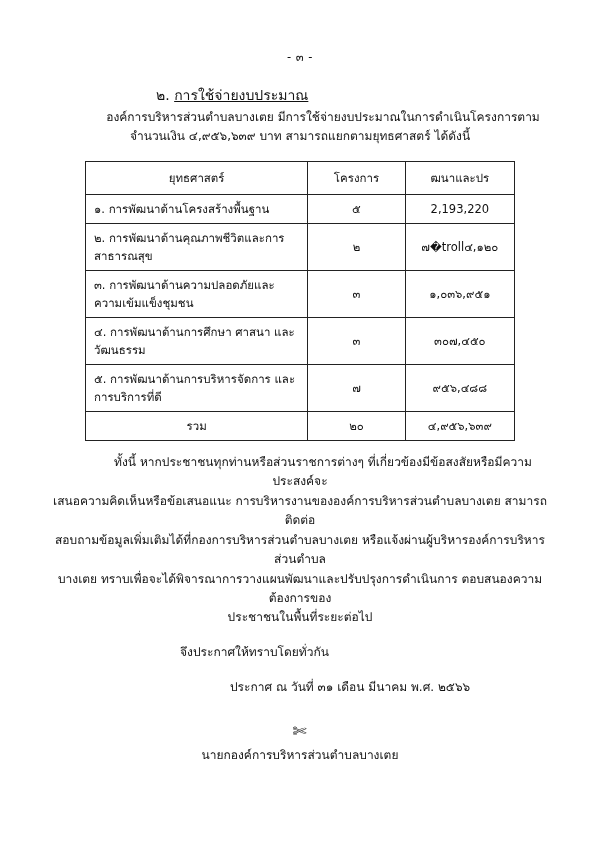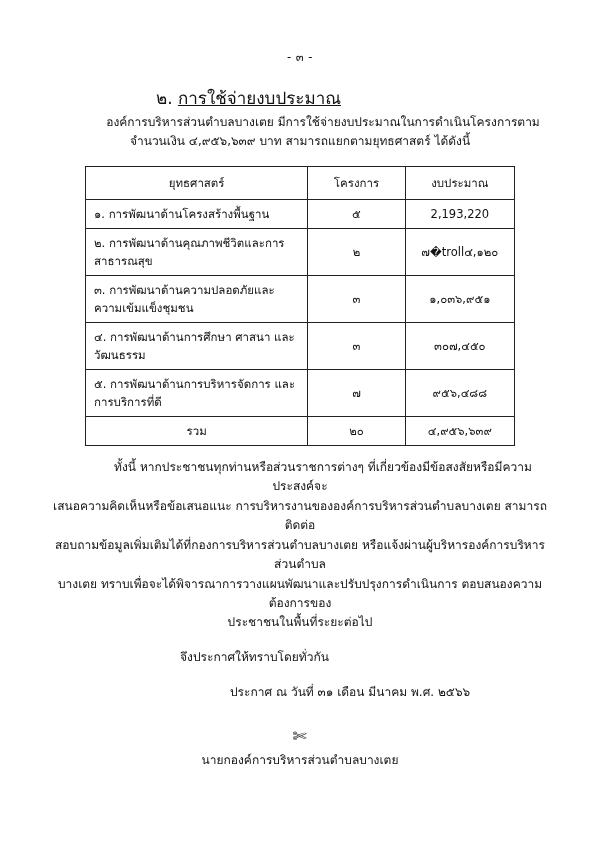--- a/index.html
+++ b/index.html
@@ -22,21 +22,21 @@
     padding: 40px 48px 0 48px;
     position: relative;
   }
   .page-number {
     text-align: center;
     font-size: 11.5px;
     margin: 8px 0 18px 0;
     letter-spacing: 0.5px;
   }
   .section-heading {
-    font-size: 17px;
+    font-size: 14px;
     margin: 0 0 2px 0;
     padding-left: 108px;
   }
   .section-heading .underline {
     text-decoration: underline;
   }
   p.body-text {
     font-size: 12px;
     line-height: 1.62;
     margin: 0;
@@ -125,21 +125,21 @@
   <div class="para-block">
     <p class="body-text indent">องค์การบริหารส่วนตำบลบางเตย มีการใช้จ่ายงบประมาณในการดำเนินโครงการตาม</p>
     <p class="body-text">จำนวนเงิน ๔,๙๕๖,๖๓๙ บาท สามารถแยกตามยุทธศาสตร์  ได้ดังนี้</p>
   </div>
 
   <table class="budget">
     <thead>
       <tr>
         <th class="col-name">ยุทธศาสตร์</th>
         <th class="col-proj">โครงการ</th>
-        <th class="col-budget">งบประมาณ</th>
+        <th class="col-budget">ฒนาและปร</th>
       </tr>
     </thead>
     <tbody>
       <tr>
         <td class="name"><span>๑.</span> <span>การพัฒนาด้านโครงสร้างพื้นฐาน</span></td>
         <td class="num">๕</td>
         <td class="num">2,193,220</td>
       </tr>
       <tr>
         <td class="name"><span>๒.</span> <span>การพัฒนาด้านคุณภาพชีวิตและการสาธารณสุข</span></td>

